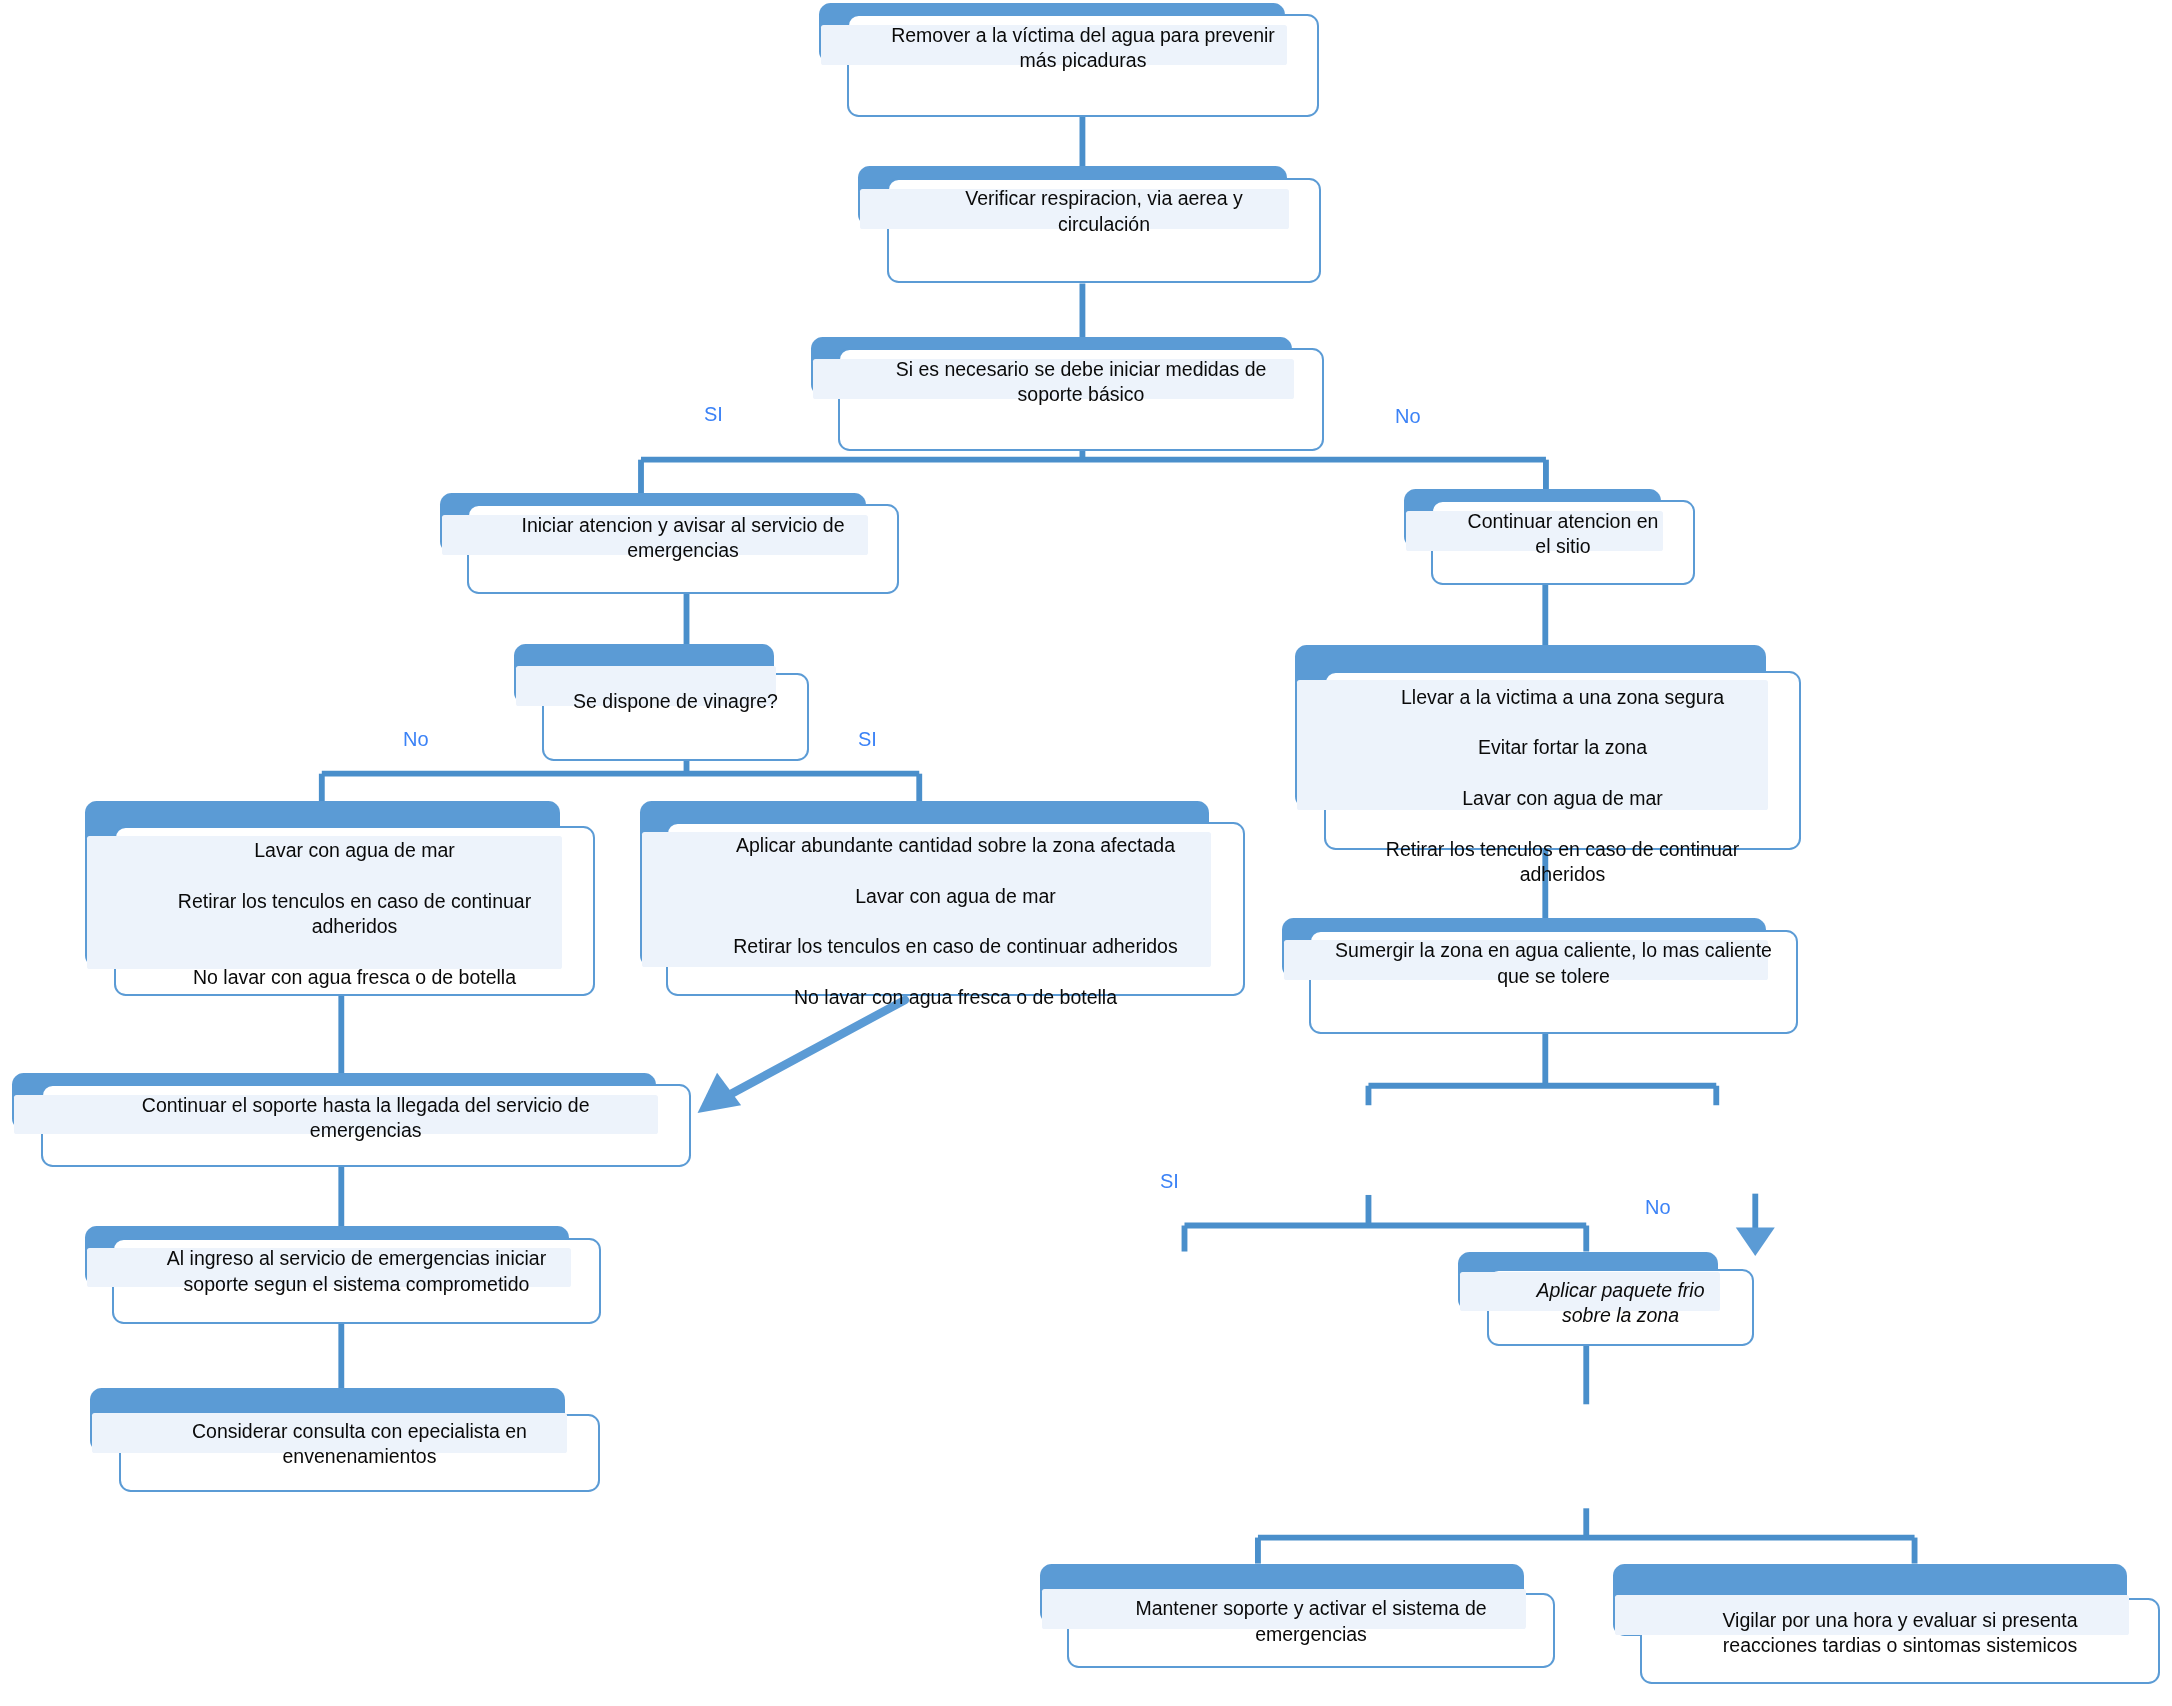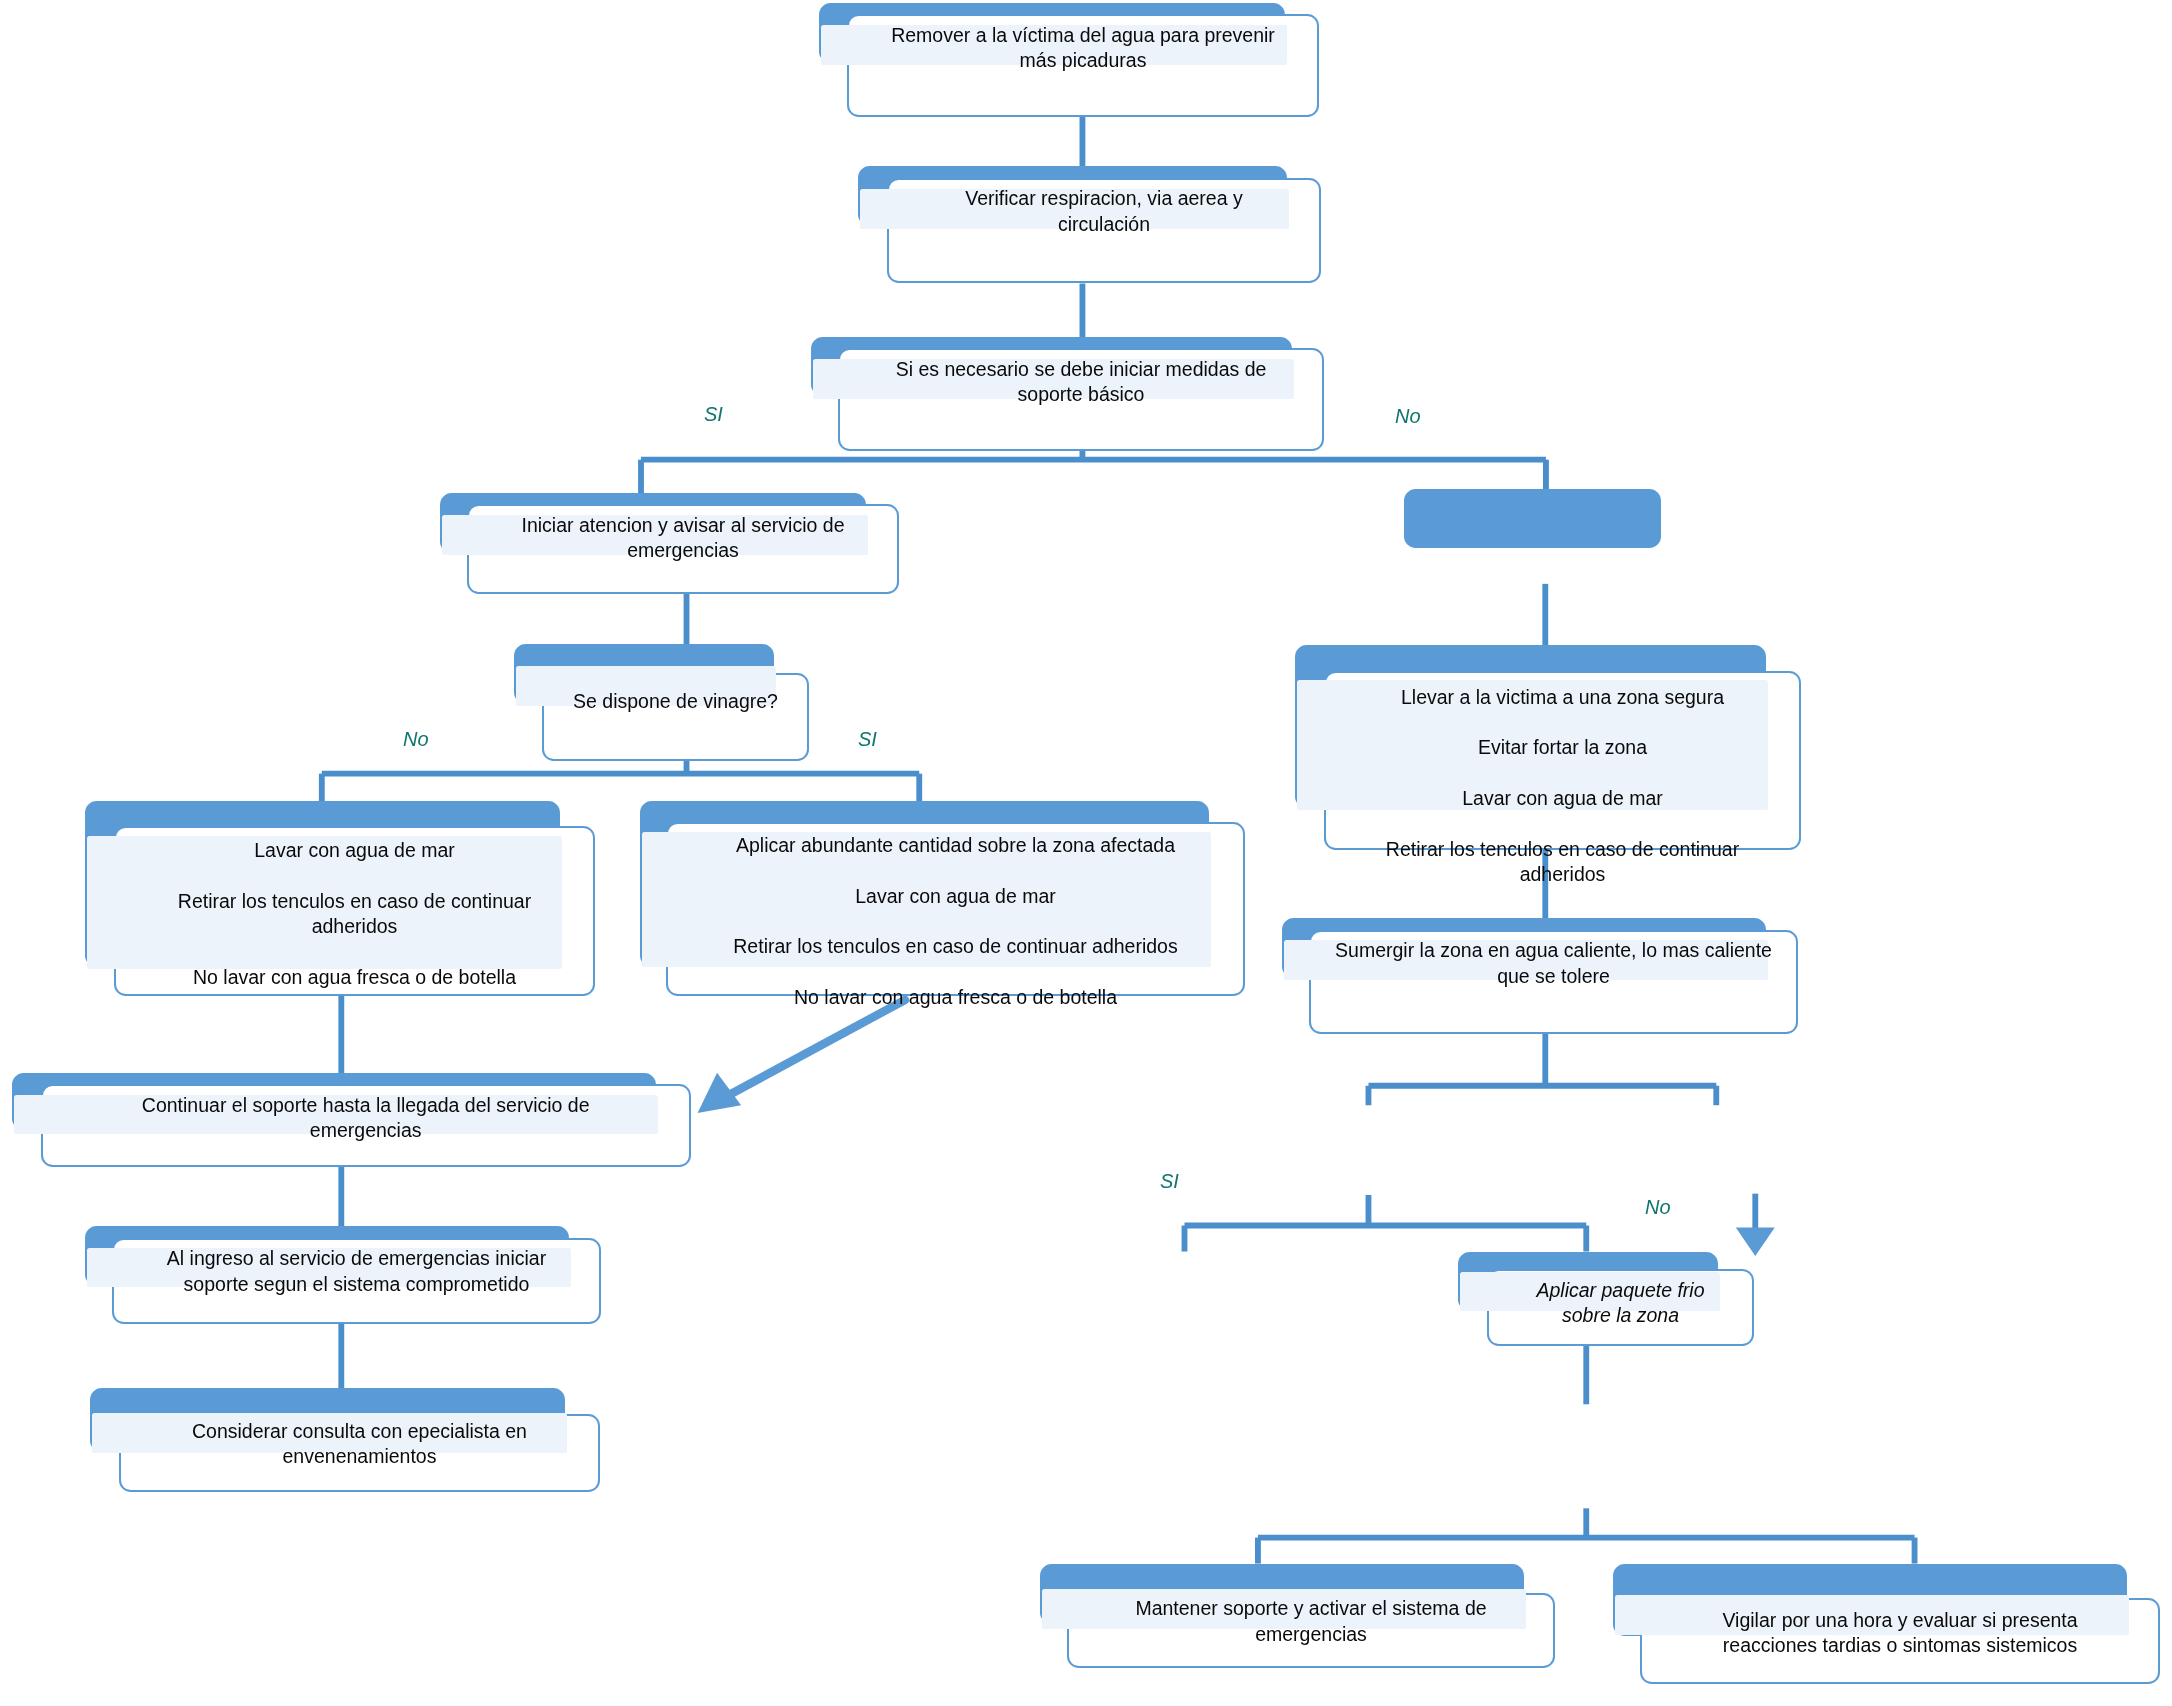--- a/index.html
+++ b/index.html
@@ -46,23 +46,22 @@
     z-index:0;
     border-radius:2.6px;
   }
   .node .txt span{position:relative;z-index:1;}
 
   
   .elabel{
     position:absolute;z-index:3;
     font-family:"Liberation Sans", sans-serif;
     font-size:20px;
-    color:#0f766e;
+    color:#3b82f6;
     white-space:nowrap;
-    font-style:italic;
   }
 </style>
 </head>
 <body>
 
 <div id="canvas">
 
   <svg id="wires" viewBox="0 0 3341 2624" xmlns="http://www.w3.org/2000/svg">
     <g stroke="#4A8FCB" stroke-width="9" fill="none" stroke-linecap="butt">
 
@@ -152,20 +151,25 @@
     <div class="plate" style="width:426px;height:60px;"></div>
     <div class="card" style="left:27px;top:11px;width:432px;height:90px;">
       <div class="band" style="left:-27px;top:8.5px;width:426px;height:40px;"></div>
       <div class="txt"><span>Iniciar atencion y avisar al servicio de
 emergencias</span></div>
     </div>
   </div>
 
   <div class="node" style="left:1404px;top:489px;width:302px;height:96px;">
     <div class="plate" style="width:257px;height:59px;"></div>
+    <div class="card" style="left:27px;top:11px;width:264px;height:85px;">
+      <div class="band" style="left:-27px;top:8.5px;width:257px;height:40px;"></div>
+      <div class="txt"><span>Continuar atencion en
+el sitio</span></div>
+    </div>
   </div>
 
   <div class="node" style="left:514px;top:644px;width:306px;height:117px;">
     <div class="plate" style="width:260px;height:60px;"></div>
     <div class="card" style="left:28px;top:29px;width:267px;height:88px;">
       <div class="band" style="left:-28px;top:-9px;width:260px;height:40px;"></div>
       <div class="txt" style="padding-top:14.3px;"><span>Se dispone de vinagre?</span></div>
     </div>
   </div>
 

